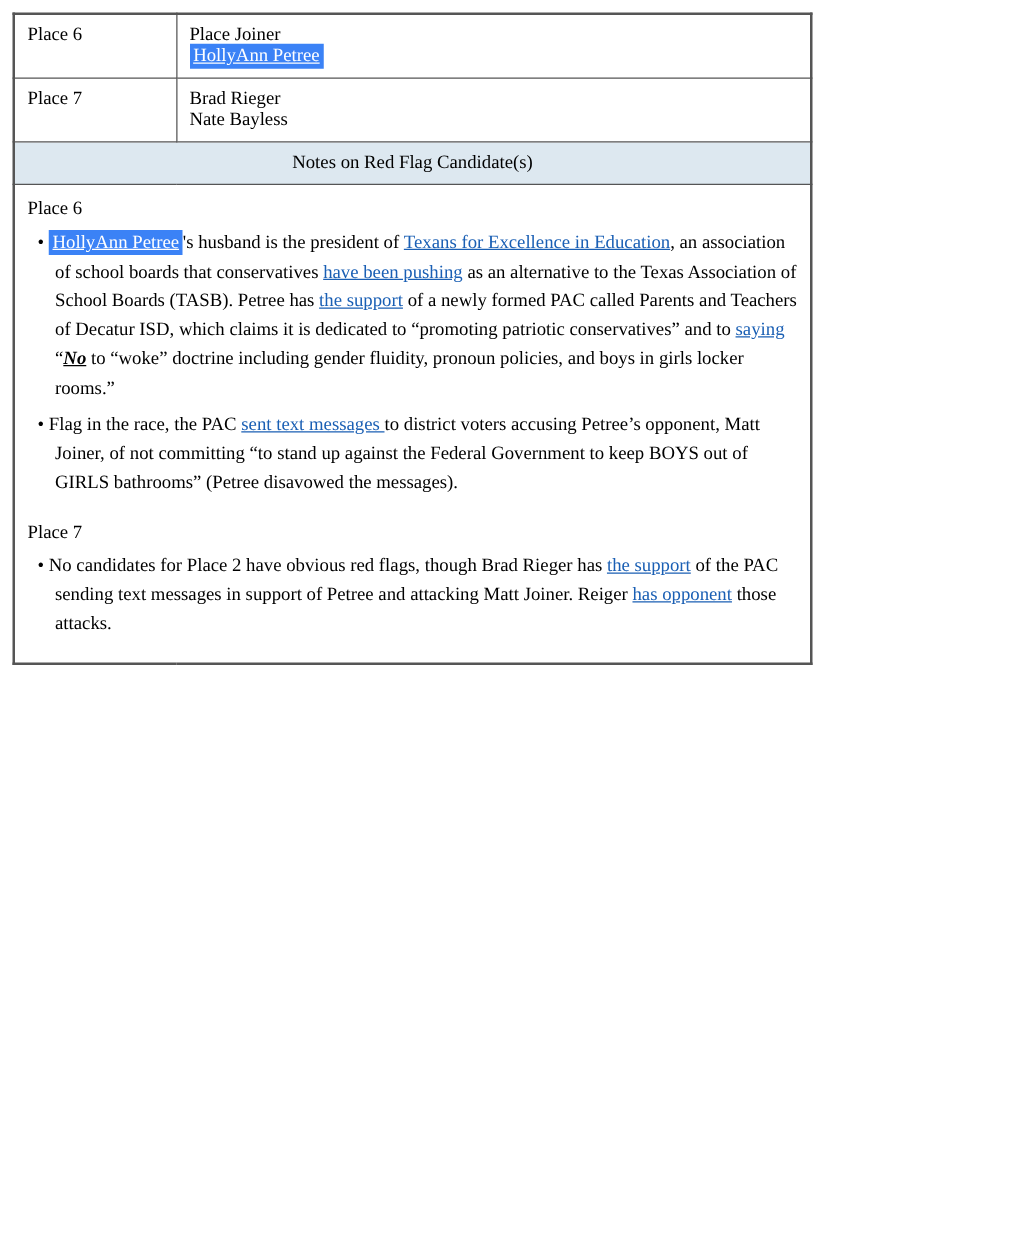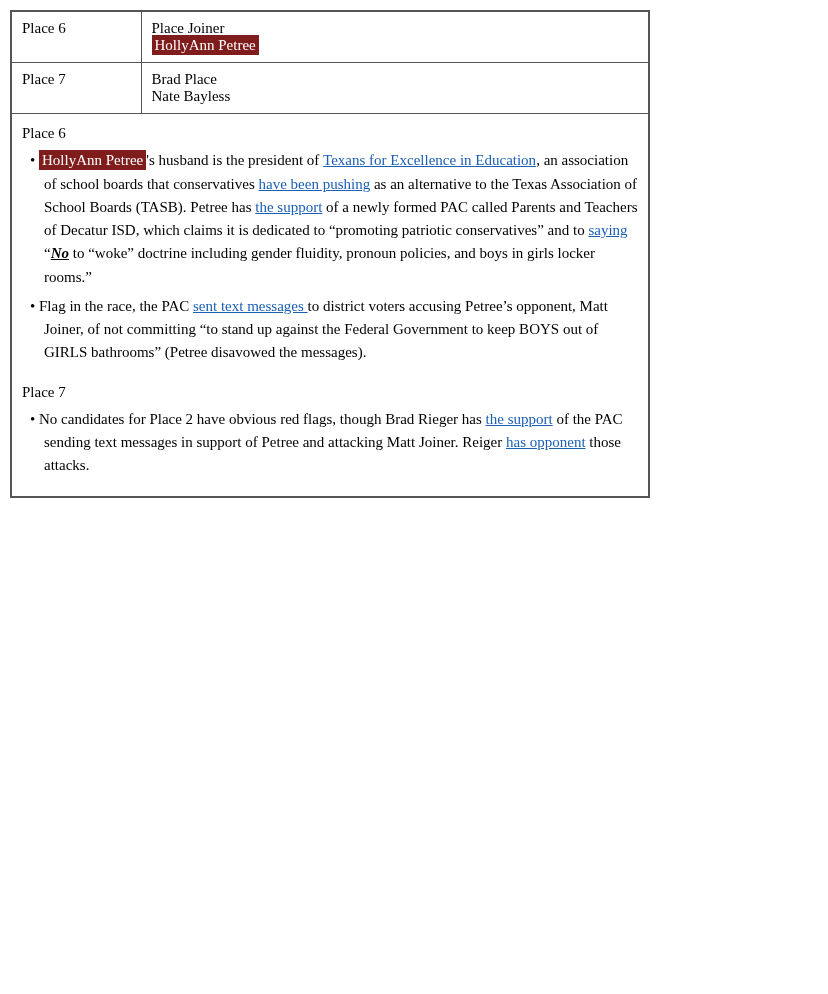--- a/index.html
+++ b/index.html
@@ -32,23 +32,24 @@
     .place-label {
       width: 130px;
       font-size: 15px;
       color: #000;
     }
     .candidate-cell {
       font-size: 15px;
       color: #000;
     }
     .highlight-red {
-      background-color: #7f1d1d;
+      background-color: #3b82f6;
       color: #fff;
       padding: 2px 3px;
+      text-decoration: underline;
     }
     .section-header {
       background-color: #dde8f0;
       text-align: center;
       font-size: 15px;
       color: #000;
       padding: 8px 10px;
     }
     .notes-cell {
       padding: 12px 14px;
@@ -98,25 +99,28 @@
         <div>Place Joiner</div>
         <div>
           <span class="highlight-red">HollyAnn Petree</span>
         </div>
       </td>
     </tr>
 
     <tr>
       <td class="place-label">Place 7</td>
       <td class="candidate-cell">
-        <div>Brad Place</div>
+        <div>Brad Rieger</div>
         <div>Nate Bayless</div>
       </td>
     </tr>
 
+    <tr>
+      <td colspan="2" class="section-header">Notes on Red Flag Candidate(s)</td>
+    </tr>
 
     <tr>
       <td colspan="2" class="notes-cell">
 
         <div class="place-heading">Place 6</div>
         <div class="bullet-block">
 
           <span class="bullet-item">
             •&nbsp;<span class="highlight-red">HollyAnn Petree</span><span>'s husband is the president of </span><a href="#">Texans for Excellence in Education</a><span>, an association of school boards that conservatives </span><a href="#">have been pushing</a><span> as an alternative to the Texas Association of School Boards (TASB). Petree has </span><a href="#">the support</a><span> of a newly formed PAC called Parents and Teachers of Decatur ISD, which claims it is dedicated to “promoting patriotic conservatives” and to </span><a href="#">saying</a><span> “</span><span class="bold-italic-underline">No</span><span> to “woke” doctrine including gender fluidity, pronoun policies, and boys in girls locker rooms.”</span>
           </span>

